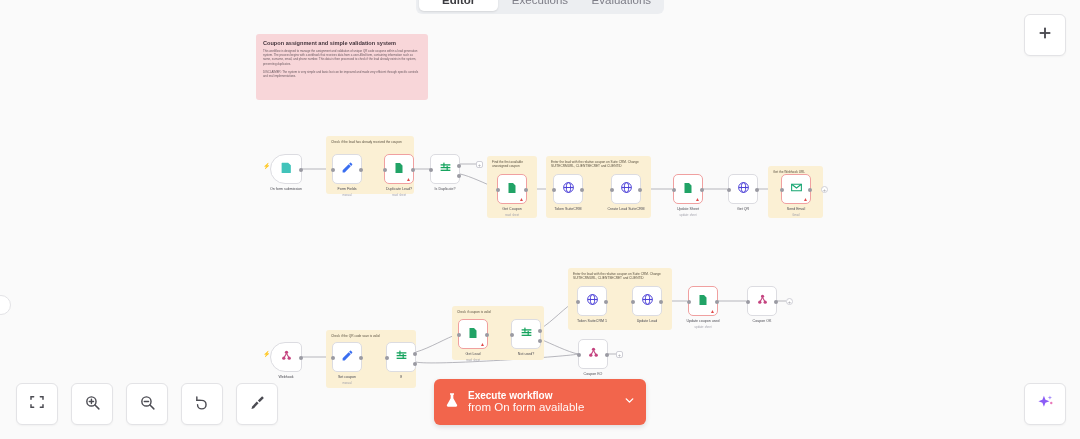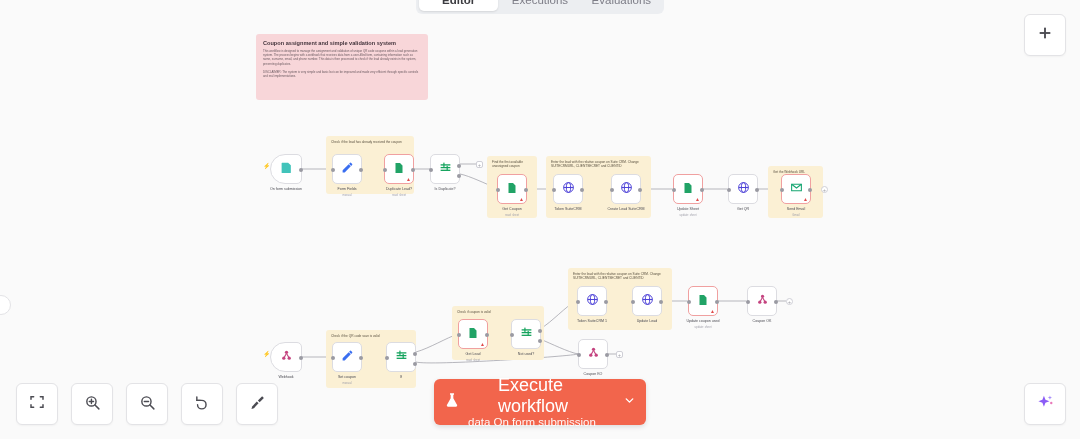--- a/index.html
+++ b/index.html
@@ -42,21 +42,21 @@
   }
 
   
   .execute-btn{
     position:absolute;left:434px;bottom:14px;width:212px;height:46px;
     background:#f2654c;border-radius:6px;color:#fff;display:flex;align-items:center;
     padding:0 10px;box-sizing:border-box;gap:8px;
     box-shadow:0 2px 5px rgba(0,0,0,.12);
   }
   .execute-btn .labels{flex:1;line-height:1.12;}
-  .execute-btn .l1{font-size:18px;font-weight:400;display:block;margin-left:30px;}
+  .execute-btn .l1{font-size:10px;font-weight:700;display:block;}
   .execute-btn .l2{font-size:11.5px;display:block;opacity:.95;}
 
   
   .edge-handle{
     position:absolute;left:-9px;top:295px;width:18px;height:18px;border-radius:50%;
     background:#fff;border:1px solid #e3e3e6;
   }
 
   
   .sticky{position:absolute;border-radius:3px;box-sizing:border-box;}
@@ -553,21 +553,21 @@
   </div>
 
   <div class="execute-btn">
     <span>
       <svg width="16" height="18" viewBox="0 0 24 24" fill="#fff">
           <path d="M9 2h6v2h-1v5.2l5 9.3A2 2 0 0 1 17.2 22H6.8a2 2 0 0 1-1.8-3.5l5-9.3V4H9V2z"></path>
         </svg>
     </span>
     <span class="labels">
       <span class="l1">Execute workflow</span>
-      <span class="l2">data On form submission</span>
+      <span class="l2">from On form available</span>
     </span>
     <span>
       <svg width="13" height="13" viewBox="0 0 24 24" fill="none" stroke="#fff" stroke-width="2.6" stroke-linecap="round" stroke-linejoin="round">
           <path d="M6 9l6 6 6-6"></path>
         </svg>
     </span>
   </div>
 
 </div>
 

